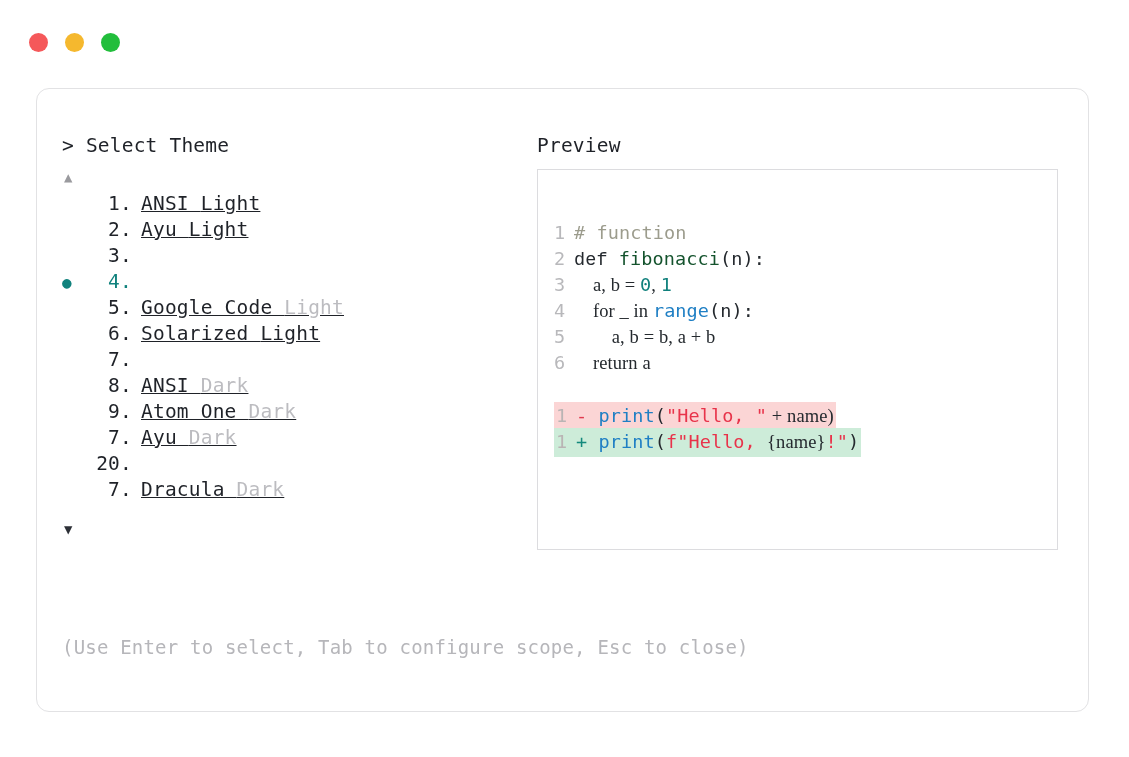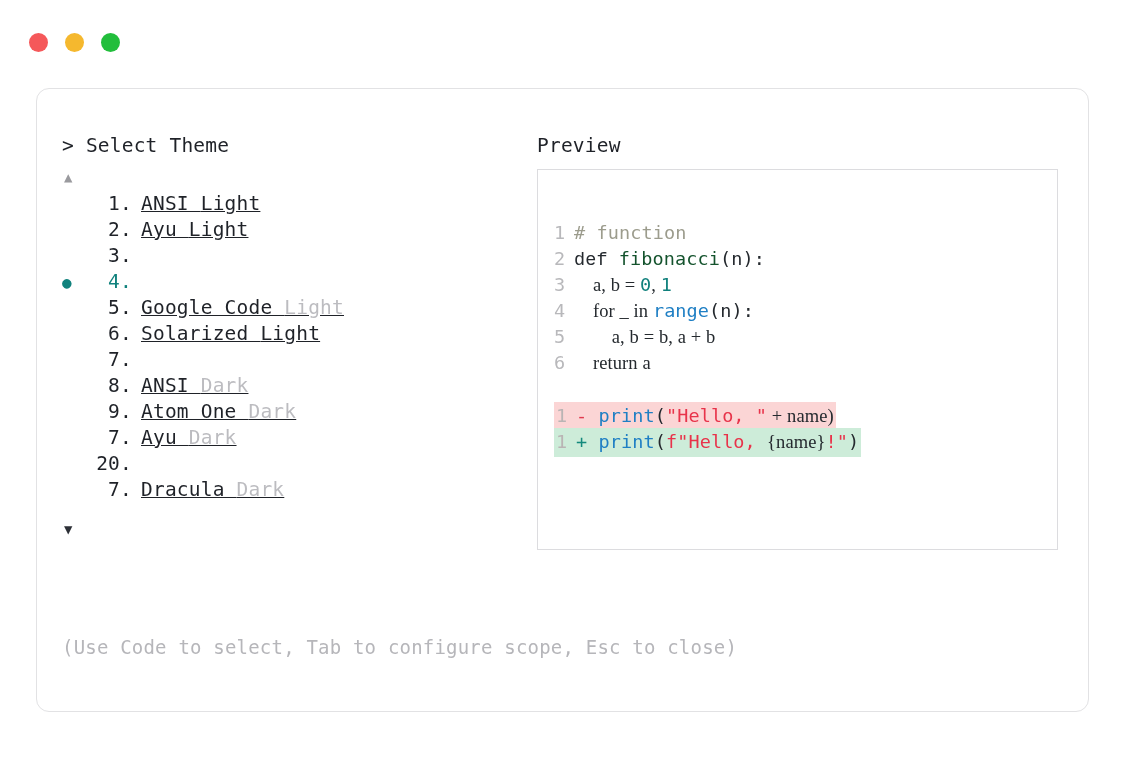--- a/index.html
+++ b/index.html
@@ -218,16 +218,16 @@
 
     <div class="right-col">
 
       <div class="section-title">Preview</div>
 
       <div class="preview-box">
         <div class="code"><div class="code-line"><span class="ln">1</span><span class="tok-comment"># function</span></div><div class="code-line"><span class="ln">2</span><span class="tok-keyword">def </span><span class="tok-fn">fibonacci</span><span class="tok-punct">(n):</span></div><div class="code-line"><span class="ln">3</span><span class="tok-plain">    a, b = </span><span class="tok-num">0</span><span class="tok-plain">, </span><span class="tok-num">1</span></div><div class="code-line"><span class="ln">4</span><span class="tok-plain">    for _ in </span><span class="tok-builtin">range</span><span class="tok-punct">(n):</span></div><div class="code-line"><span class="ln">5</span><span class="tok-plain">        a, b = b, a + b</span></div><div class="code-line"><span class="ln">6</span><span class="tok-plain">    return a</span></div><div class="code-gap"></div><div class="diff-line diff-minus"><span class="hl"><span class="ln diff-ln">1</span><span class="diff-sign-minus">- </span><span class="tok-builtin">print</span><span class="tok-punct">(</span><span class="tok-string">"Hello, "</span><span class="tok-plain"> + name)</span></span></div><div class="diff-line diff-plus"><span class="hl"><span class="ln diff-ln">1</span><span class="diff-sign-plus">+ </span><span class="tok-builtin">print</span><span class="tok-punct">(</span><span class="tok-string">f"Hello, </span><span class="tok-plain">{name}</span><span class="tok-string">!"</span><span class="tok-punct">)</span></span></div></div>
       </div>
     </div>
 
-    <div class="hint">(Use Code to select, Tab to configure scope, Esc to close)</div>
+    <div class="hint">(Use Enter to select, Tab to configure scope, Esc to close)</div>
 
   </div>
 </div>
 
 </body></html>

